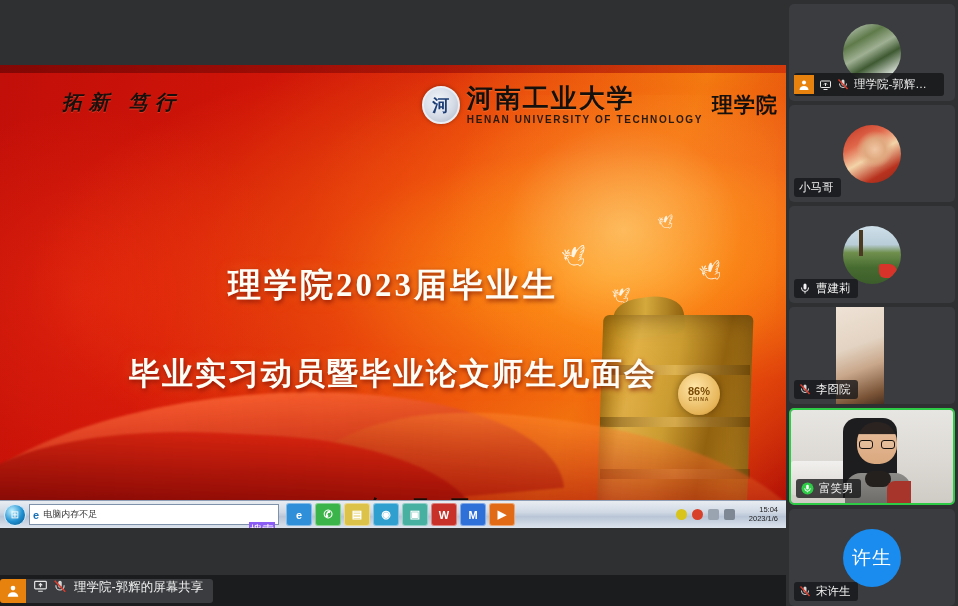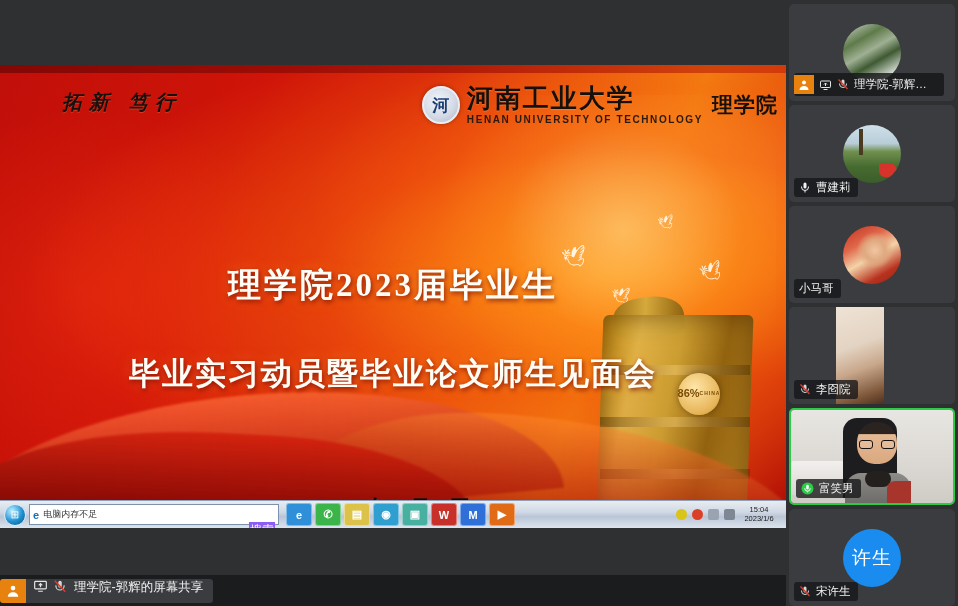--- a/index.html
+++ b/index.html
@@ -159,21 +159,21 @@
   }
   .pillar-band {
     position:absolute; left:600px; width:150px; height:10px;
     background:linear-gradient(90deg, rgba(90,56,3,.55), rgba(255,220,140,.35), rgba(90,56,3,.55));
   }
   .badge-86 {
     position:absolute; left:678px; top:308px;
     width:42px; height:42px; border-radius:50%;
     background:radial-gradient(circle at 40% 35%, #ffe6a8, #e6b457 70%, #b8832a 100%);
     color:#7a4a05; font-size:11px; font-weight:bold;
-    display:flex; flex-direction:row; align-items:center; justify-content:center;
+    display:flex; flex-direction:column; align-items:center; justify-content:center;
     line-height:1.05;
     box-shadow:0 0 6px rgba(0,0,0,.35);
   }
   .badge-86 .b-sub { font-size:5px; letter-spacing:1px; }
 
   
   .taskbar {
     position:absolute; left:0; top:435px; width:786px; height:28px;
     background:linear-gradient(180deg,#e9edf2 0%, #cfd8e4 42%, #b9c5d6 58%, #dde4ee 100%);
     border-top:1px solid #8fa0b6;
@@ -199,21 +199,21 @@
     width:26px; height:23px; border-radius:3px;
     display:flex; align-items:center; justify-content:center;
     font-size:11px; color:#fff; font-weight:bold;
     border:1px solid rgba(255,255,255,.4);
   }
   .tray {
     margin-left:auto; display:flex; align-items:center; gap:5px; padding-right:4px;
   }
   .tray-ico { width:11px; height:11px; border-radius:50%; }
   .clock {
-    font-size:7.5px; color:#1b1b1b; line-height:1.15; text-align:center;
+    font-size:7.5px; color:#1b1b1b; line-height:1.15; text-align:right;
     min-width:38px;
   }
 
   
   .share-status {
     position:absolute; left:0; top:575px; width:786px; height:31px;
     background:#1b1c1e;
     display:flex; align-items:center;
   }
   .status-chip {
@@ -474,40 +474,40 @@
             <path d="M5 10v1a7 7 0 0 0 14 0v-1" stroke="#d8d8d8" stroke-width="2" fill="none"></path>
             <path d="M3 2l18 19" stroke="#e03a2a" stroke-width="2.6"></path>
           </svg>
         </span>
         <span class="nm">理学院-郭辉的屏...</span>
       </div>
     </div>
 
     <div class="tile">
       <div class="tile-video">
+        <div class="avatar av-kid"></div>
+      </div>
+      <div class="name-badge">
+        <span class="nm">小马哥</span>
+      </div>
+    </div>
+
+    <div class="tile">
+      <div class="tile-video">
         <div class="avatar av-field"></div>
       </div>
       <div class="name-badge">
         <span class="ico">
           <svg width="12" height="13" viewBox="0 0 24 24">
             <path d="M12 2a3 3 0 0 0-3 3v6a3 3 0 0 0 6 0V5a3 3 0 0 0-3-3z" fill="#f2f2f2"></path>
             <path d="M5 10v1a7 7 0 0 0 14 0v-1" stroke="#f2f2f2" stroke-width="2" fill="none"></path>
             <path d="M12 19v3" stroke="#f2f2f2" stroke-width="2"></path>
           </svg>
         </span>
         <span class="nm">曹建莉</span>
-      </div>
-    </div>
-
-    <div class="tile">
-      <div class="tile-video">
-        <div class="avatar av-kid"></div>
-      </div>
-      <div class="name-badge">
-        <span class="nm">小马哥</span>
       </div>
     </div>
 
     <div class="tile">
       <div class="tile-video feed-wall">
         <div class="strip"></div>
       </div>
       <div class="name-badge">
         <span class="ico">
           <svg width="12" height="13" viewBox="0 0 24 24">

